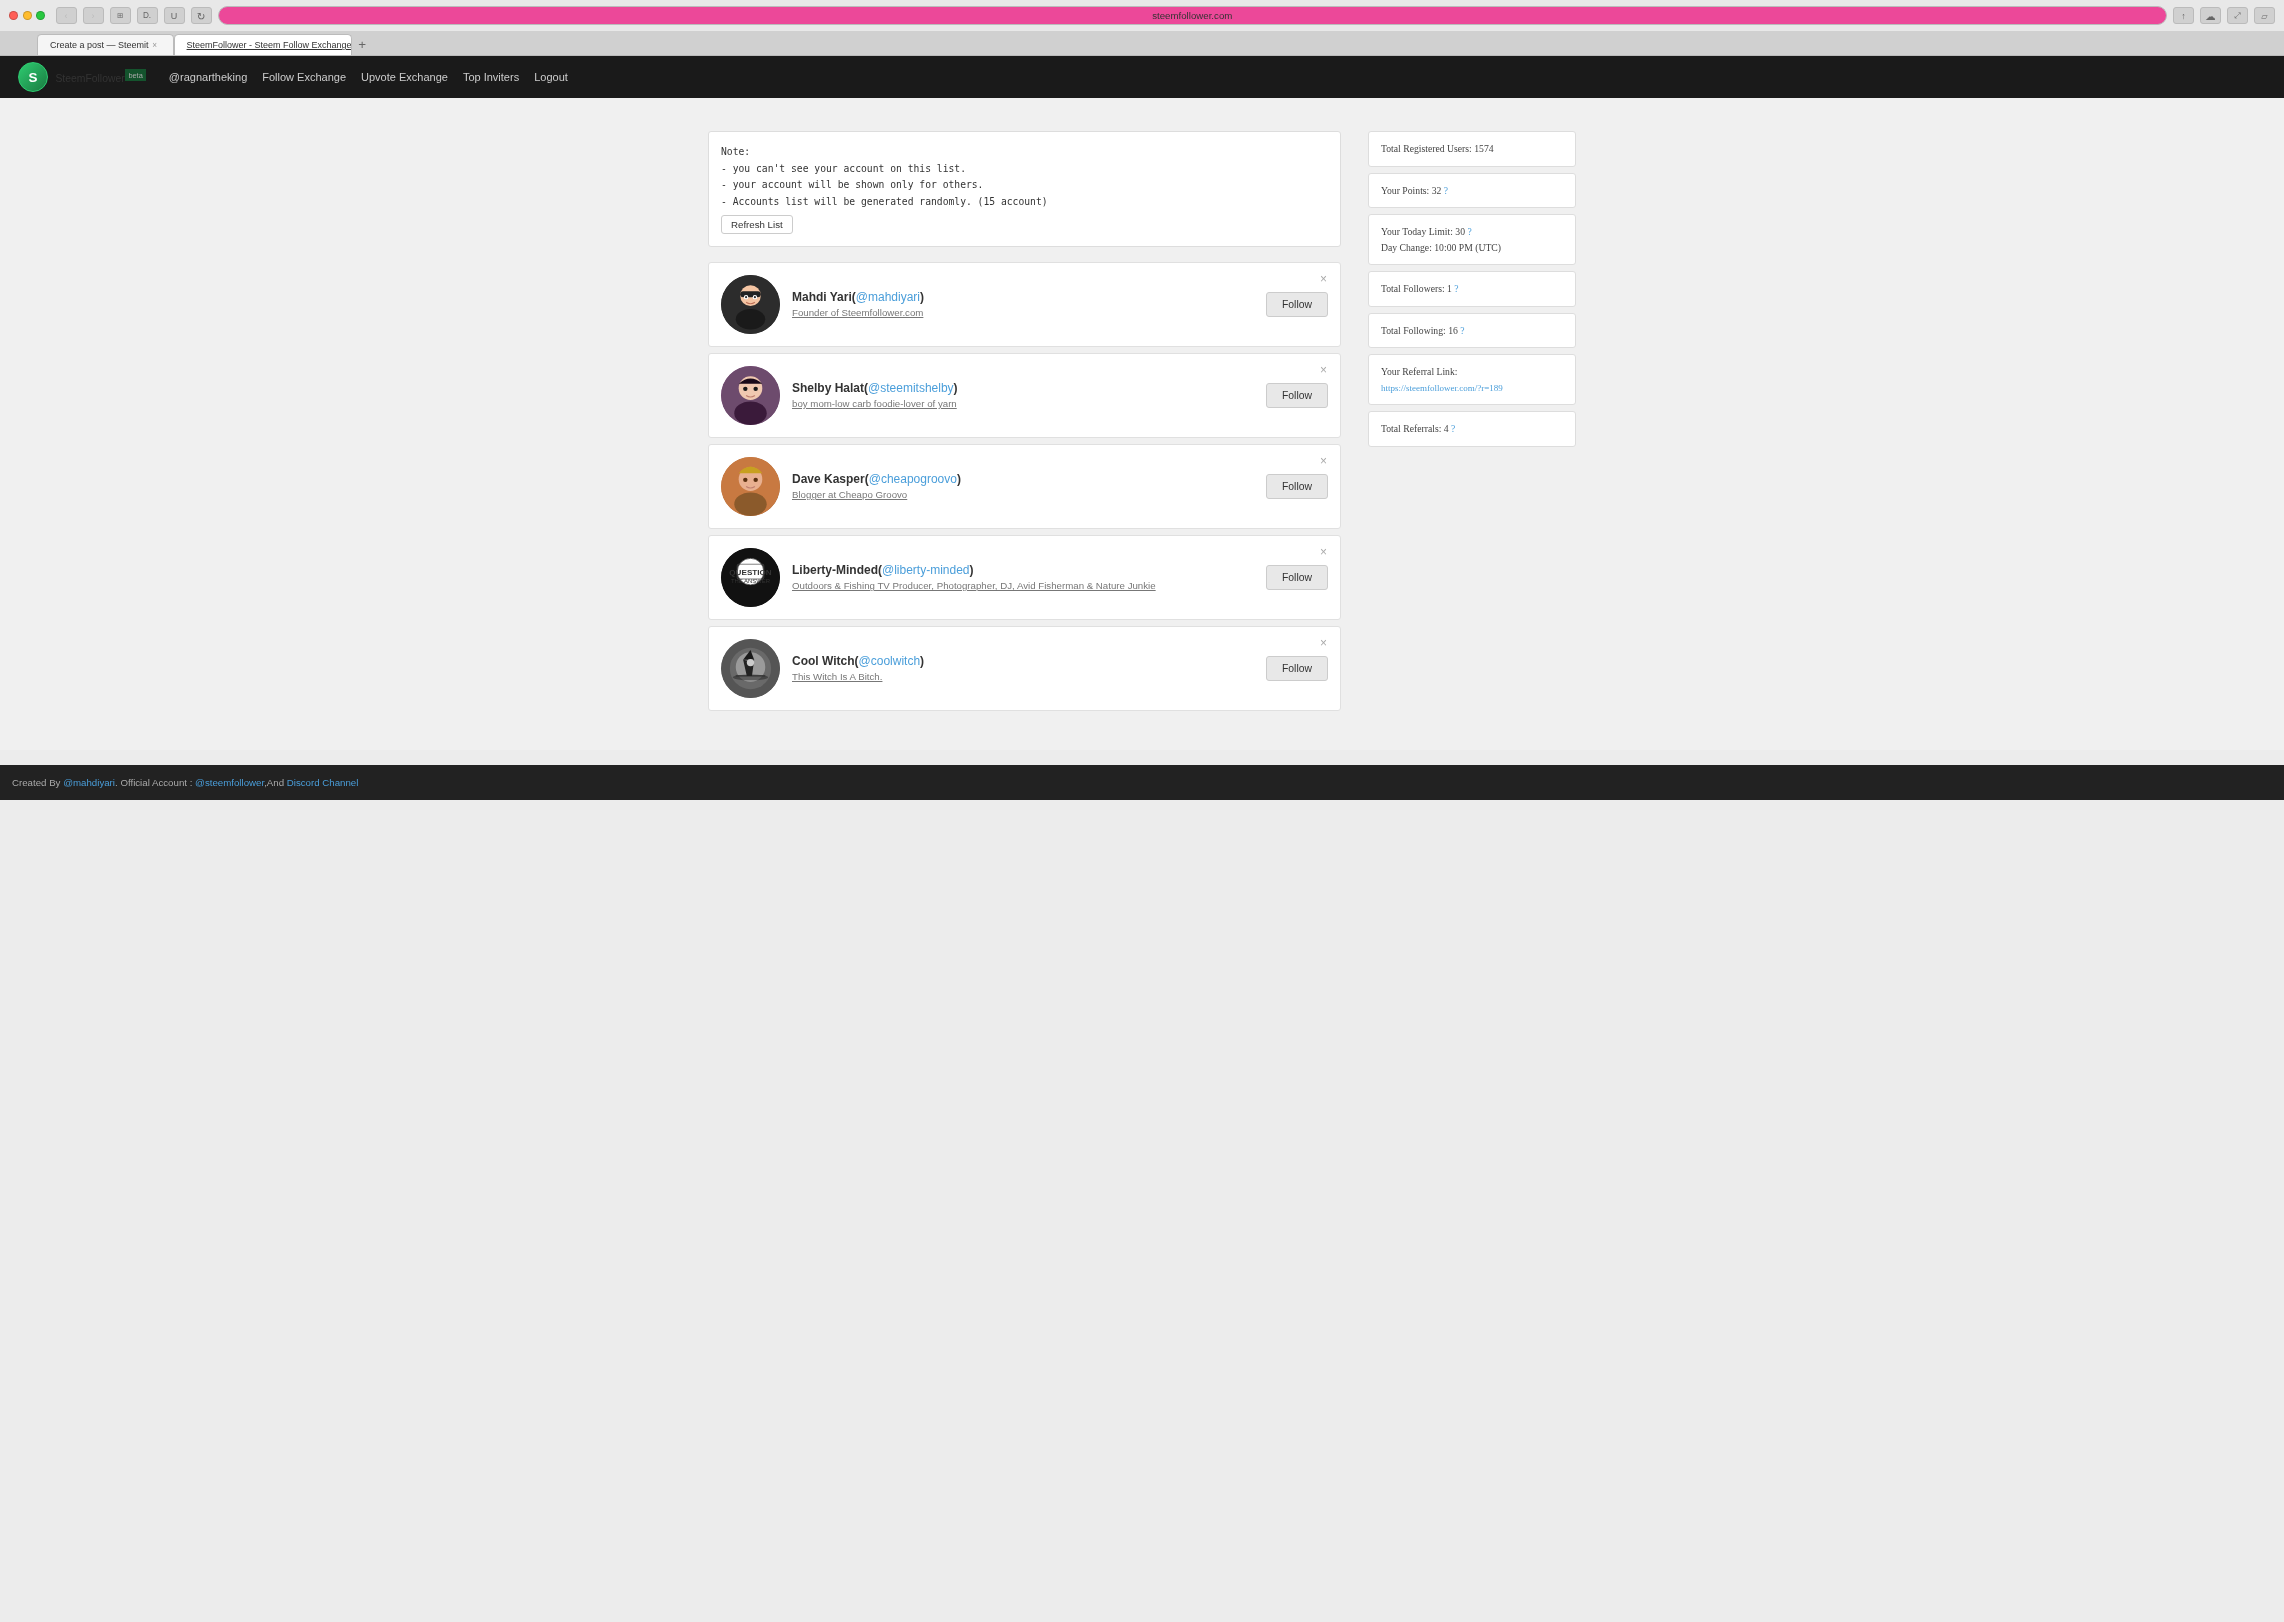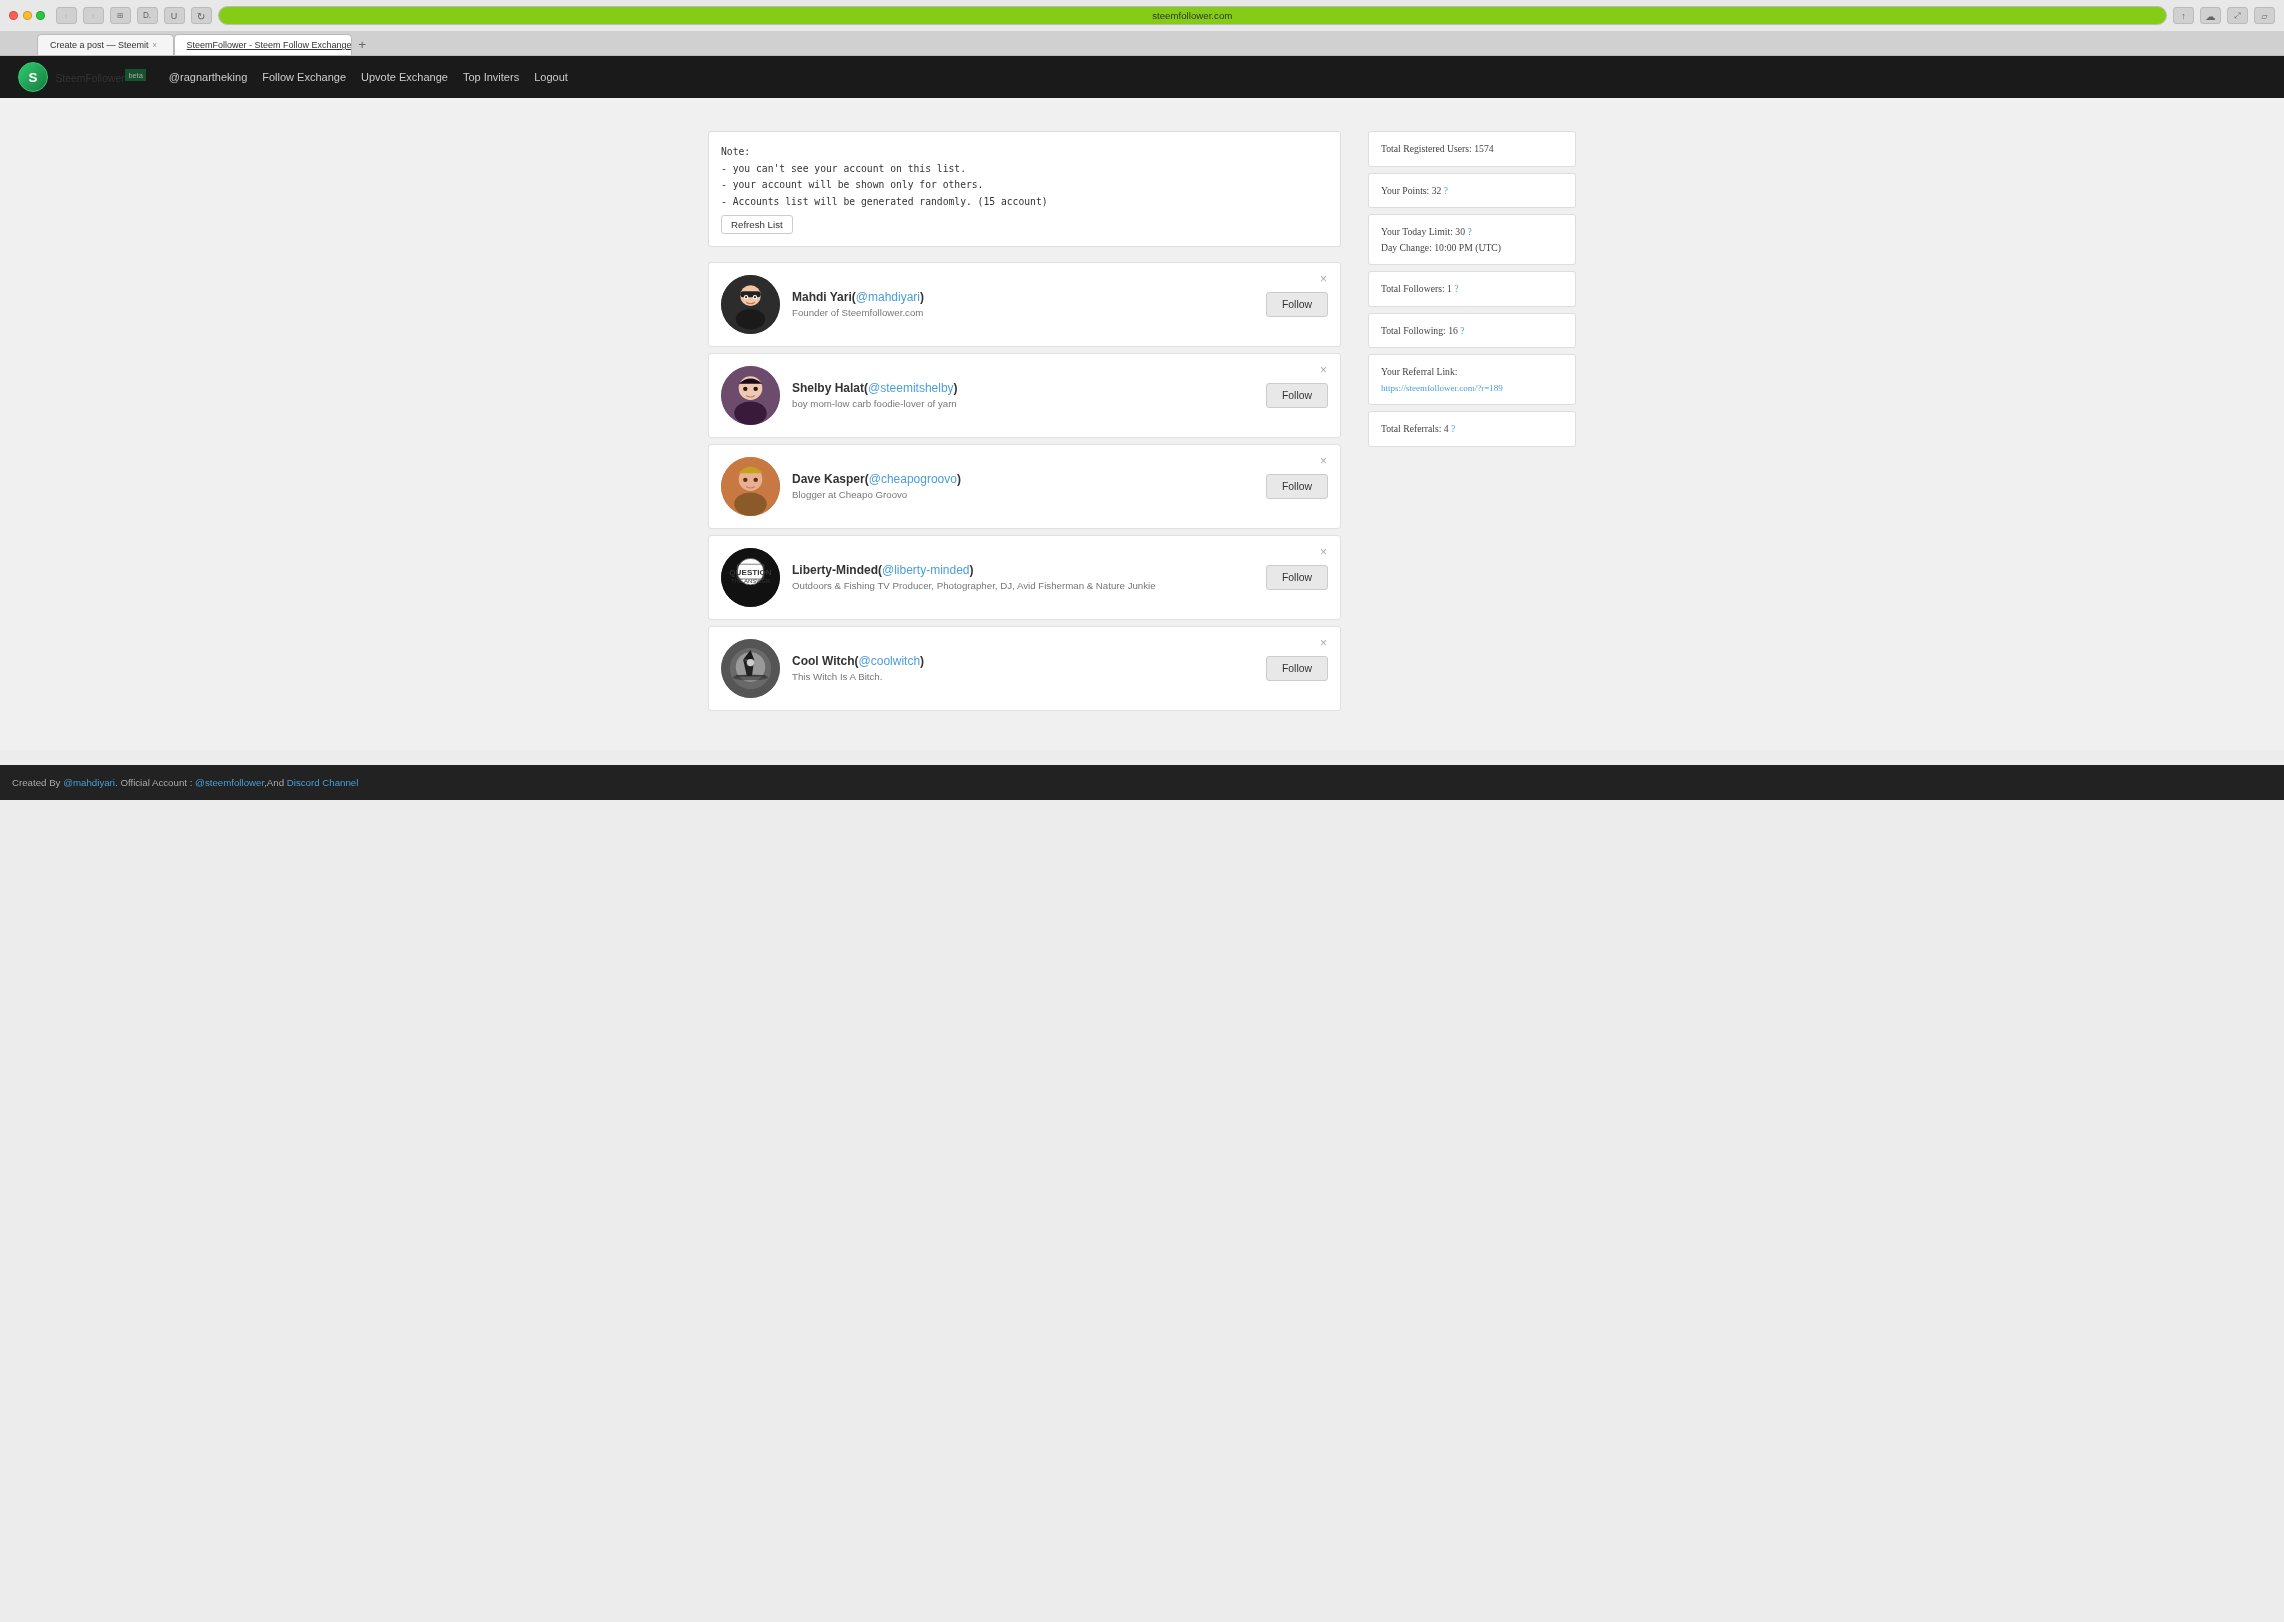--- a/index.html
+++ b/index.html
@@ -46,21 +46,21 @@
       align-items: center;
       justify-content: center;
       cursor: pointer;
       font-size: 9px;
       color: #666;
     }
     .nav-btn.disabled { color: #bbb; }
     .address-bar {
       flex: 1;
       height: 19.3px;
-      background: #84cc16;
+      background: #ec4899;
       border: 0.7px solid #bbb;
       border-radius: 9.7px;
       display: flex;
       align-items: center;
       justify-content: center;
       font-size: 9.7px;
       color: #333;
       padding: 0 22px;
       position: relative;
     }
@@ -241,20 +241,21 @@
       color: #333;
     }
     .user-handle {
       color: #4a9eda;
       font-weight: normal;
     }
     .user-bio {
       font-size: 9.7px;
       color: #777;
       margin-top: 3px;
+      text-decoration: underline;
     }
     .follow-btn {
       background: #e8e8e8;
       border: 0.7px solid #ccc;
       border-radius: 3px;
       padding: 6px 15px;
       font-size: 10.4px;
       cursor: pointer;
       color: #333;
       white-space: nowrap;

